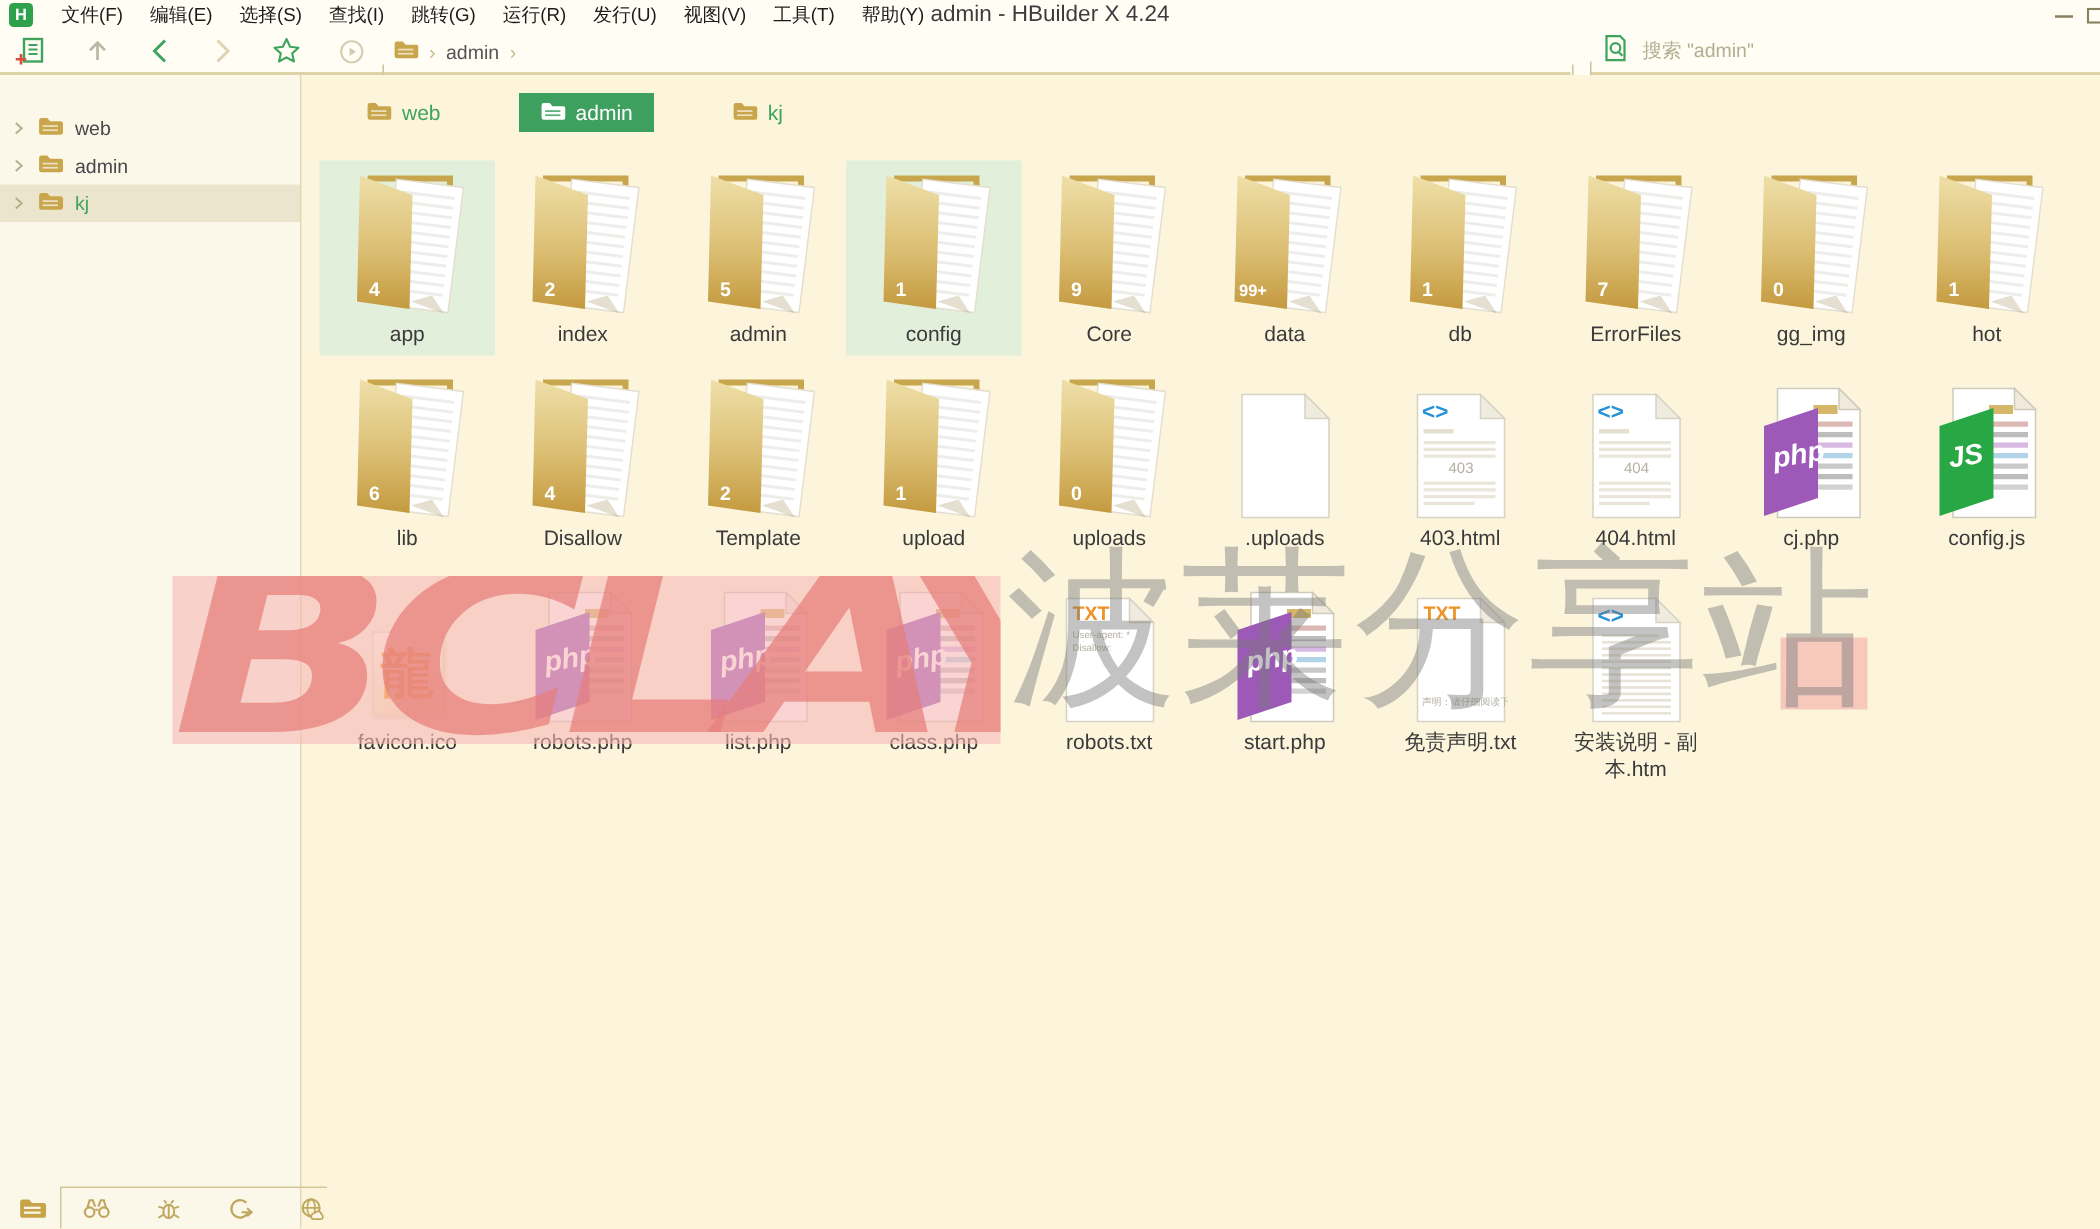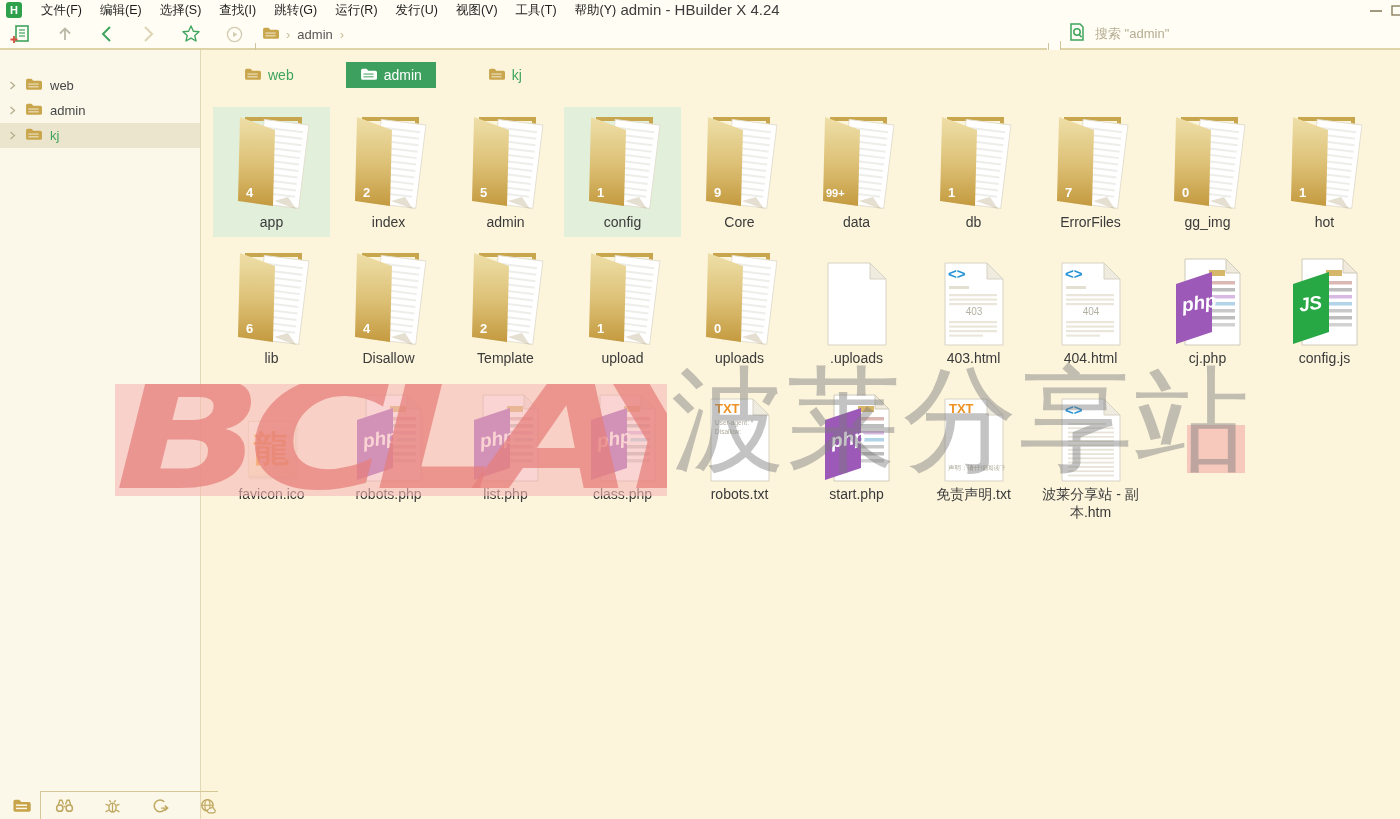--- a/index.html
+++ b/index.html
@@ -868,21 +868,21 @@
             <rect x="8" y="47.49999999999999" width="46" height="1.8" fill="#e7e4d7"></rect>
             <rect x="8" y="51.79999999999999" width="46" height="1.8" fill="#e7e4d7"></rect>
             <rect x="8" y="56.09999999999999" width="46" height="1.8" fill="#e7e4d7"></rect>
             <rect x="8" y="60.399999999999984" width="46" height="1.8" fill="#e7e4d7"></rect>
             <rect x="8" y="64.69999999999999" width="46" height="1.8" fill="#e7e4d7"></rect>
             <rect x="8" y="68.99999999999999" width="46" height="1.8" fill="#e7e4d7"></rect>
             <rect x="8" y="73.29999999999998" width="46" height="1.8" fill="#e7e4d7"></rect>
             <rect x="8" y="77.59999999999998" width="46" height="1.8" fill="#e7e4d7"></rect>
   </svg>
         </div>
-        <div class="file-label">波莱分享站 - 副本.htm</div>
+        <div class="file-label">安装说明 - 副本.htm</div>
       </div>
     </div>
 </div>
 
 <div class="watermark">
   <div class="wm-pink">
     <span class="wm-latin">BCLAY</span>
   </div>
   <div class="wm-patch"></div>
   <span class="wm-cn">波莱分享站</span>

